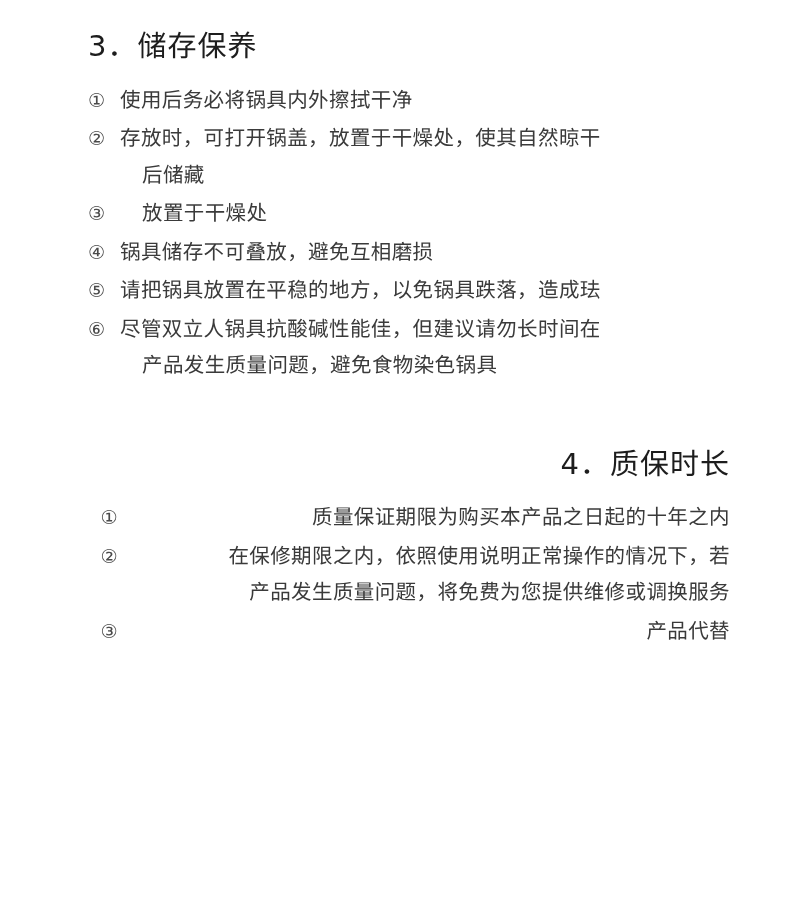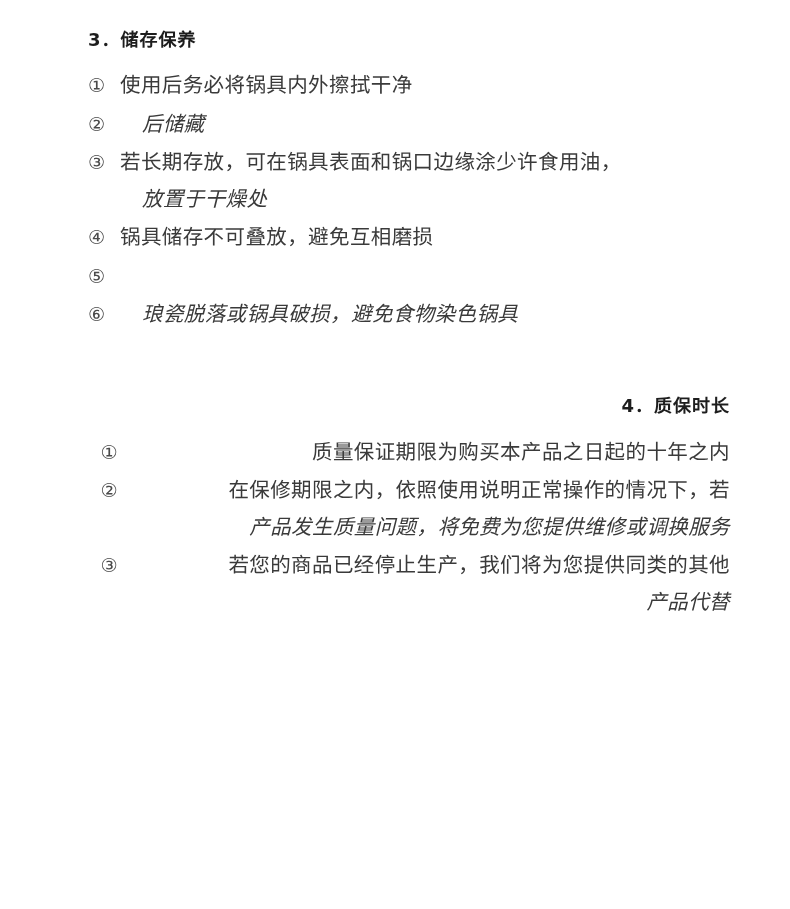--- a/index.html
+++ b/index.html
@@ -22,22 +22,22 @@
     background: #ffffff;
   }
   .section {
     margin-bottom: 0;
   }
   .section + .section {
     margin-top: 62px;
     text-align: right;
   }
   .section-title {
-    font-size: 18px;
-    font-weight: bold;
+    font-size: 29px;
+    font-weight: normal;
     color: #1d1d1d;
     letter-spacing: 1px;
     margin: 0 0 16px 0;
     line-height: 1.3;
   }
   .items {
     margin: 0;
     padding: 0;
     list-style: none;
   }
@@ -58,21 +58,20 @@
     color: #4a4a4a;
   }
   .item-text {
     flex: 1 1 auto;
     padding-left: 2px;
     text-indent: 0;
   }
   .item-text .cont {
     display: block;
     padding-left: 22px;
-    font-style: italic;
   }
 </style>
 </head>
 <body>
 
 <div class="page">
 
   <div class="section">
     <h2 class="section-title">3．储存保养</h2>
     <ul class="items">
@@ -80,49 +79,51 @@
       <li class="item">
         <span class="marker">①</span>
         <span class="item-text">
           <span>使用后务必将锅具内外擦拭干净</span>
         </span>
       </li>
 
       <li class="item">
         <span class="marker">②</span>
         <span class="item-text">
+          <span>存放时，可打开锅盖，放置于干燥处，使其自然晾干</span>
           <span class="cont">后储藏</span>
         </span>
       </li>
 
       <li class="item">
         <span class="marker">③</span>
         <span class="item-text">
-          <span>若长期存放，可在锅具表面和锅口边缘涂少许食用油，</span>
           <span class="cont">放置于干燥处</span>
         </span>
       </li>
 
       <li class="item">
         <span class="marker">④</span>
         <span class="item-text">
           <span>锅具储存不可叠放，避免互相磨损</span>
         </span>
       </li>
 
       <li class="item">
         <span class="marker">⑤</span>
         <span class="item-text">
+          <span>请把锅具放置在平稳的地方，以免锅具跌落，造成珐</span>
         </span>
       </li>
 
       <li class="item">
         <span class="marker">⑥</span>
         <span class="item-text">
-          <span class="cont">琅瓷脱落或锅具破损，避免食物染色锅具</span>
+          <span>尽管双立人锅具抗酸碱性能佳，但建议请勿长时间在</span>
+          <span class="cont">产品发生质量问题，避免食物染色锅具</span>
         </span>
       </li>
 
     </ul>
   </div>
 
   <div class="section">
     <h2 class="section-title">4．质保时长</h2>
     <ul class="items">
 
@@ -137,21 +138,20 @@
         <span class="marker">②</span>
         <span class="item-text">
           <span>在保修期限之内，依照使用说明正常操作的情况下，若</span>
           <span class="cont">产品发生质量问题，将免费为您提供维修或调换服务</span>
         </span>
       </li>
 
       <li class="item">
         <span class="marker">③</span>
         <span class="item-text">
-          <span>若您的商品已经停止生产，我们将为您提供同类的其他</span>
           <span class="cont">产品代替</span>
         </span>
       </li>
 
     </ul>
   </div>
 
 </div>
 
 </body></html>

